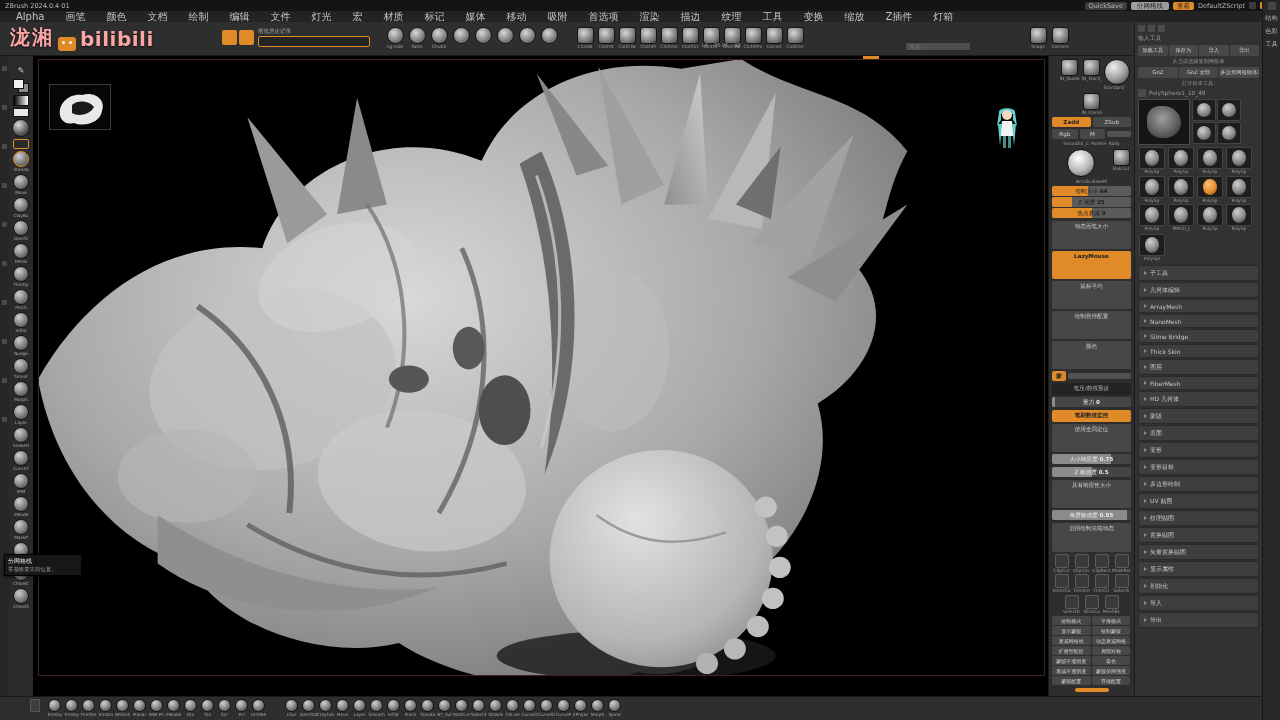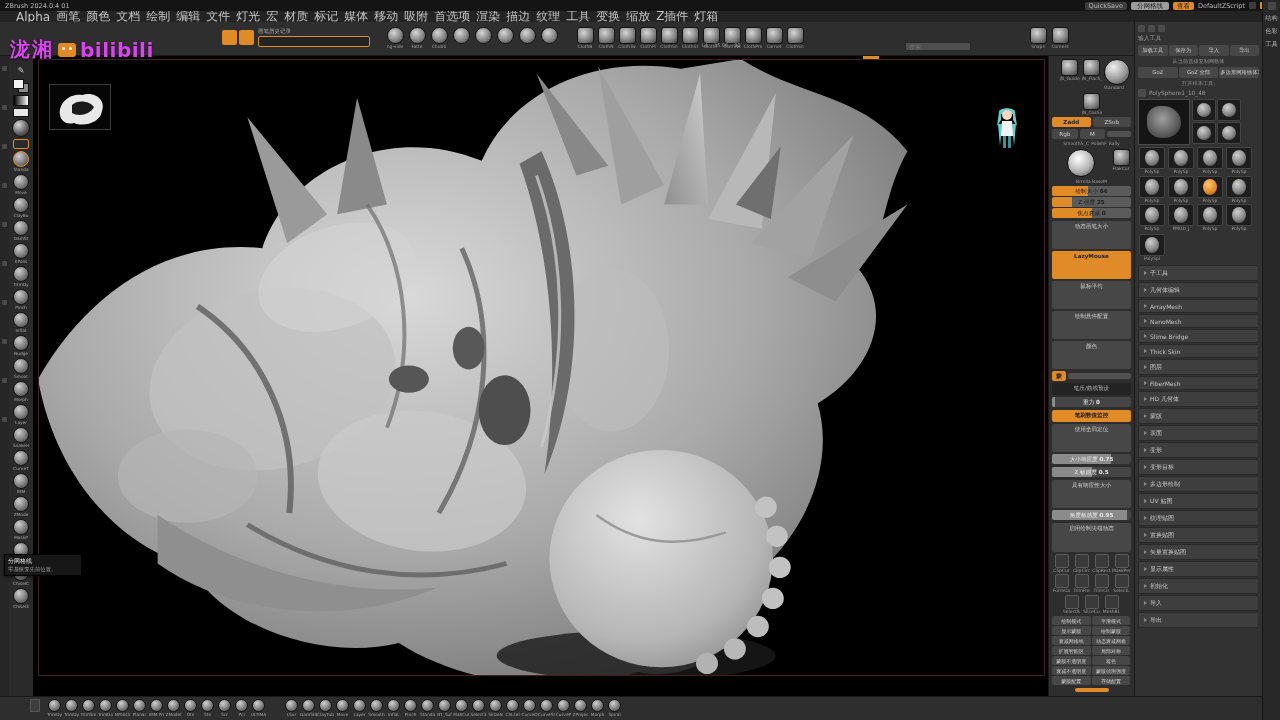--- a/index.html
+++ b/index.html
@@ -13,21 +13,21 @@
 .stat{display:inline-flex;align-items:center;gap:2px}
 .stat::before{content:"";width:3px;height:3px;border-radius:50%;background:var(--accent);display:inline-block}
 .tb-right{margin-left:auto;display:flex;align-items:flex-start;gap:4px}
 .tb-btn{background:#3c3c3c;padding:0 4px;border-radius:2px;line-height:8px}
 .tb-btn.accent{background:var(--accent);color:#1d1d1d}
 .tb-pill{background:#9d9d9d;color:#222;padding:0 6px;border-radius:2px;line-height:8px}
 .mini-sq{width:7px;height:7px;background:#3c3c3c;border-radius:1px;display:inline-block}
 .mini-sq.accent{background:var(--accent)}
 
 
-.menubar{position:absolute;left:0;top:11px;width:1262px;height:11px;background:#232323;display:flex;align-items:center;gap:6px;padding:0 16px;font-size:12px;color:#c4c4c4;z-index:21;white-space:nowrap;overflow:hidden}
+.menubar{position:absolute;left:0;top:11px;width:1262px;height:11px;background:#232323;display:flex;align-items:center;gap:21px;padding:0 16px;font-size:10px;color:#c4c4c4;z-index:21;white-space:nowrap;overflow:hidden}
 
 
 .toolbar{position:absolute;left:0;top:22px;width:1262px;height:34px;background:var(--panel);border-bottom:1px solid #191919;z-index:5}
 .hist-squares{position:absolute;left:222px;top:8px;display:flex;gap:2px}
 .hist-sq{width:15px;height:15px;background:var(--accent);border-radius:2px}
 .hist-panel{position:absolute;left:258px;top:6px;width:112px}
 .hist-label{font-size:5.5px;color:#aaa;display:block}
 .hist-slot{height:11px;border:1px solid var(--accent);background:#232323;border-radius:2px;margin-top:1px}
 .main-thumbs{position:absolute;left:385px;top:5px;display:flex;gap:2px}
 .cloth-thumbs{position:absolute;left:575px;top:5px;display:flex;gap:1px}
@@ -36,21 +36,21 @@
 .search-box input{width:66px;height:9px;background:#4e4e4e;border:1px solid #2a2a2a;color:#ddd;font-size:6px;padding:0 3px;font-family:inherit}
 .tb-thumbs-right{position:absolute;left:1028px;top:5px;display:flex;gap:2px}
 
 
 .sq-thumb{width:20px;text-align:center}
 .sq-thumb .t-img{width:17px;height:17px;border-radius:3px;background:radial-gradient(circle at 38% 32%,#d6d6d6,#777 65%,#3d3d3d);border:1px solid #151515;margin:0 auto}
 .sq-thumb.round .t-img{border-radius:50%}
 .t-label{font-size:4.5px;color:#9f9f9f;display:block;white-space:nowrap;overflow:hidden;max-width:26px;line-height:5.5px}
 
 
-.logo{position:absolute;left:10px;top:36px;z-index:30;display:flex;align-items:center;gap:4px;color:#d946ef;text-shadow:0 1px 2px rgba(0,0,0,.8)}
+.logo{position:absolute;left:10px;top:24px;z-index:30;display:flex;align-items:flex-end;gap:4px;color:#fca5a5;text-shadow:0 1px 2px rgba(0,0,0,.8)}
 .logo-cn{font-size:20px;font-weight:bold;letter-spacing:2px}
 .logo-tv{width:18px;height:14px;background:var(--accent);border-radius:3px;position:relative}
 .logo-tv::before,.logo-tv::after{content:"";position:absolute;top:4px;width:3px;height:3px;background:#fff;border-radius:50%}
 .logo-tv::before{left:4px}.logo-tv::after{right:4px}
 .logo-brand{font-size:20px;font-weight:bold;letter-spacing:.5px}
 
 
 .left-edge{position:absolute;left:0;top:56px;width:9px;height:640px;background:#262626;display:flex;flex-direction:column;align-items:center;gap:34px;padding-top:10px;z-index:6}
 .edge-ic{width:5px;height:5px;background:#4a4a4a;border-radius:1px;flex:none}
 .left-shelf{position:absolute;left:9px;top:56px;width:24px;height:640px;background:#2a2a2a;display:flex;flex-direction:column;align-items:center;gap:2px;padding-top:2px;z-index:6}

